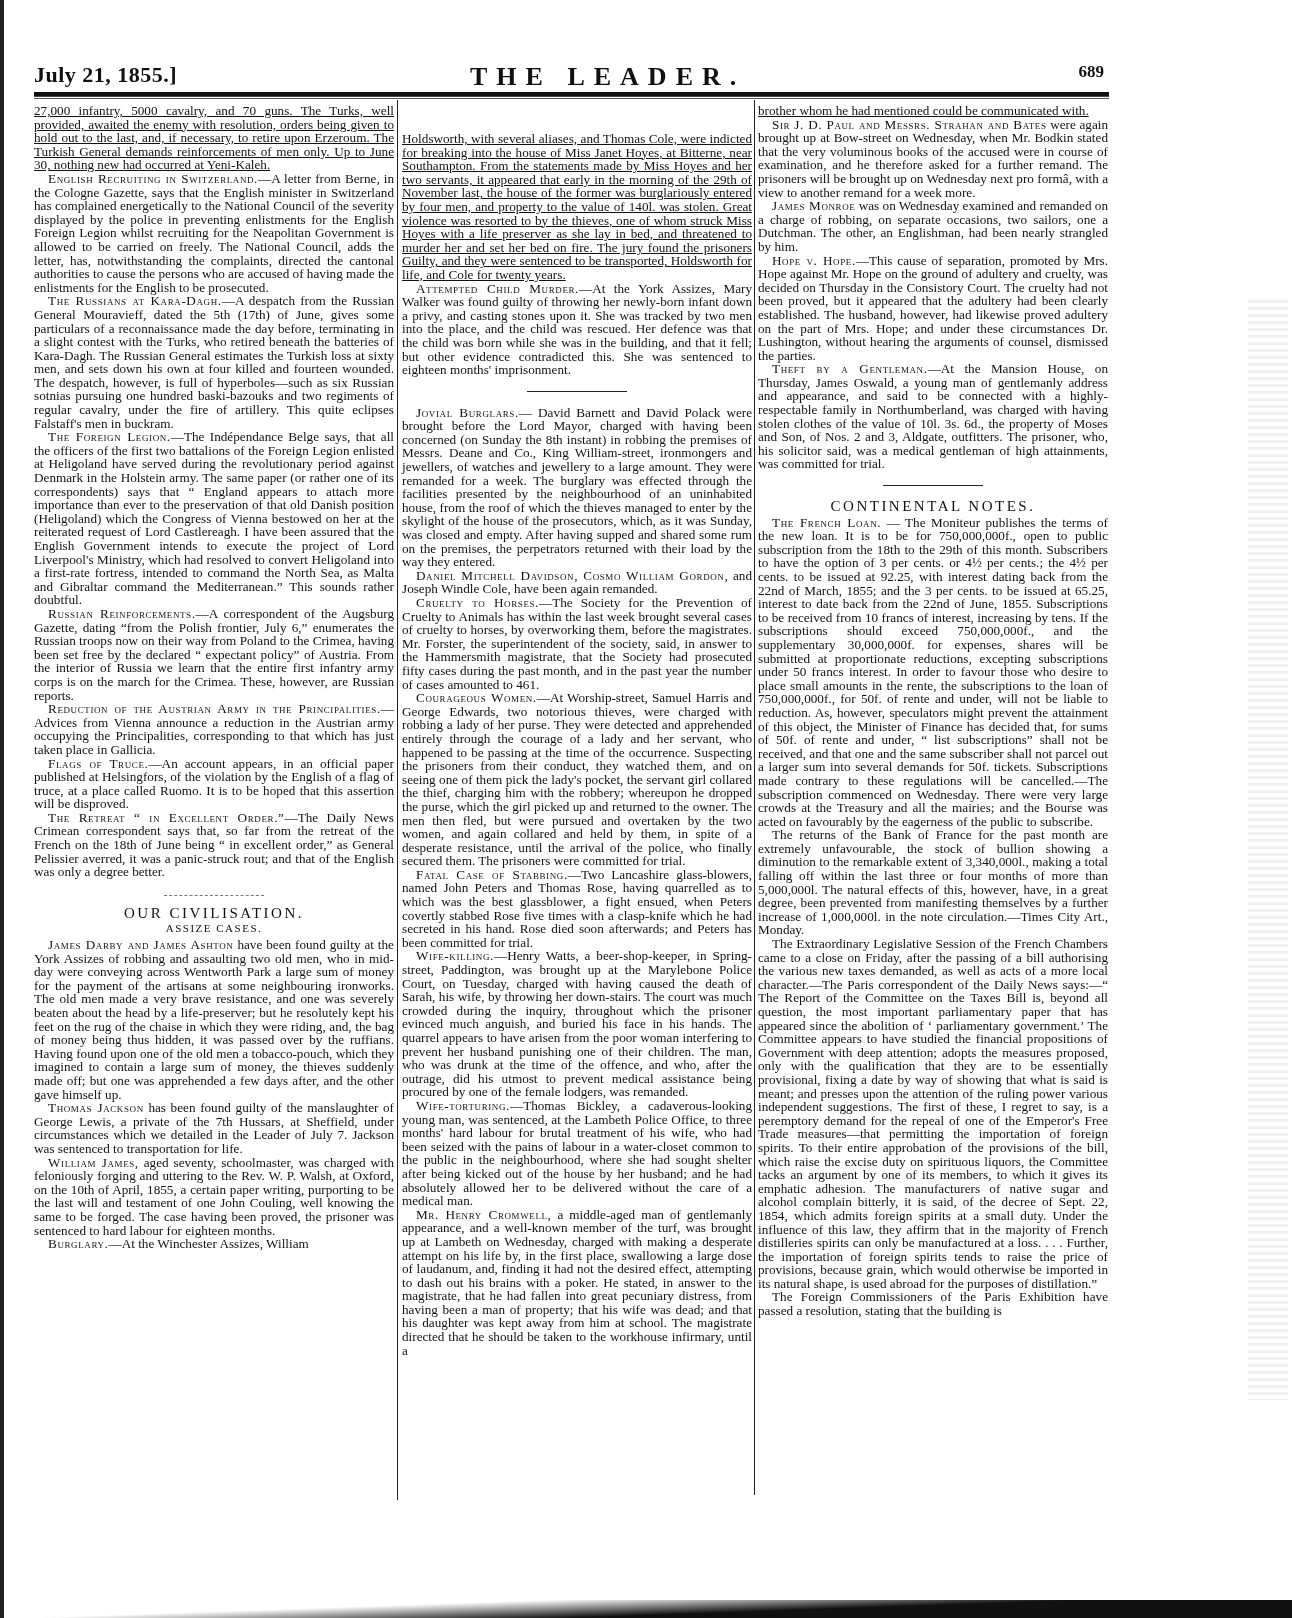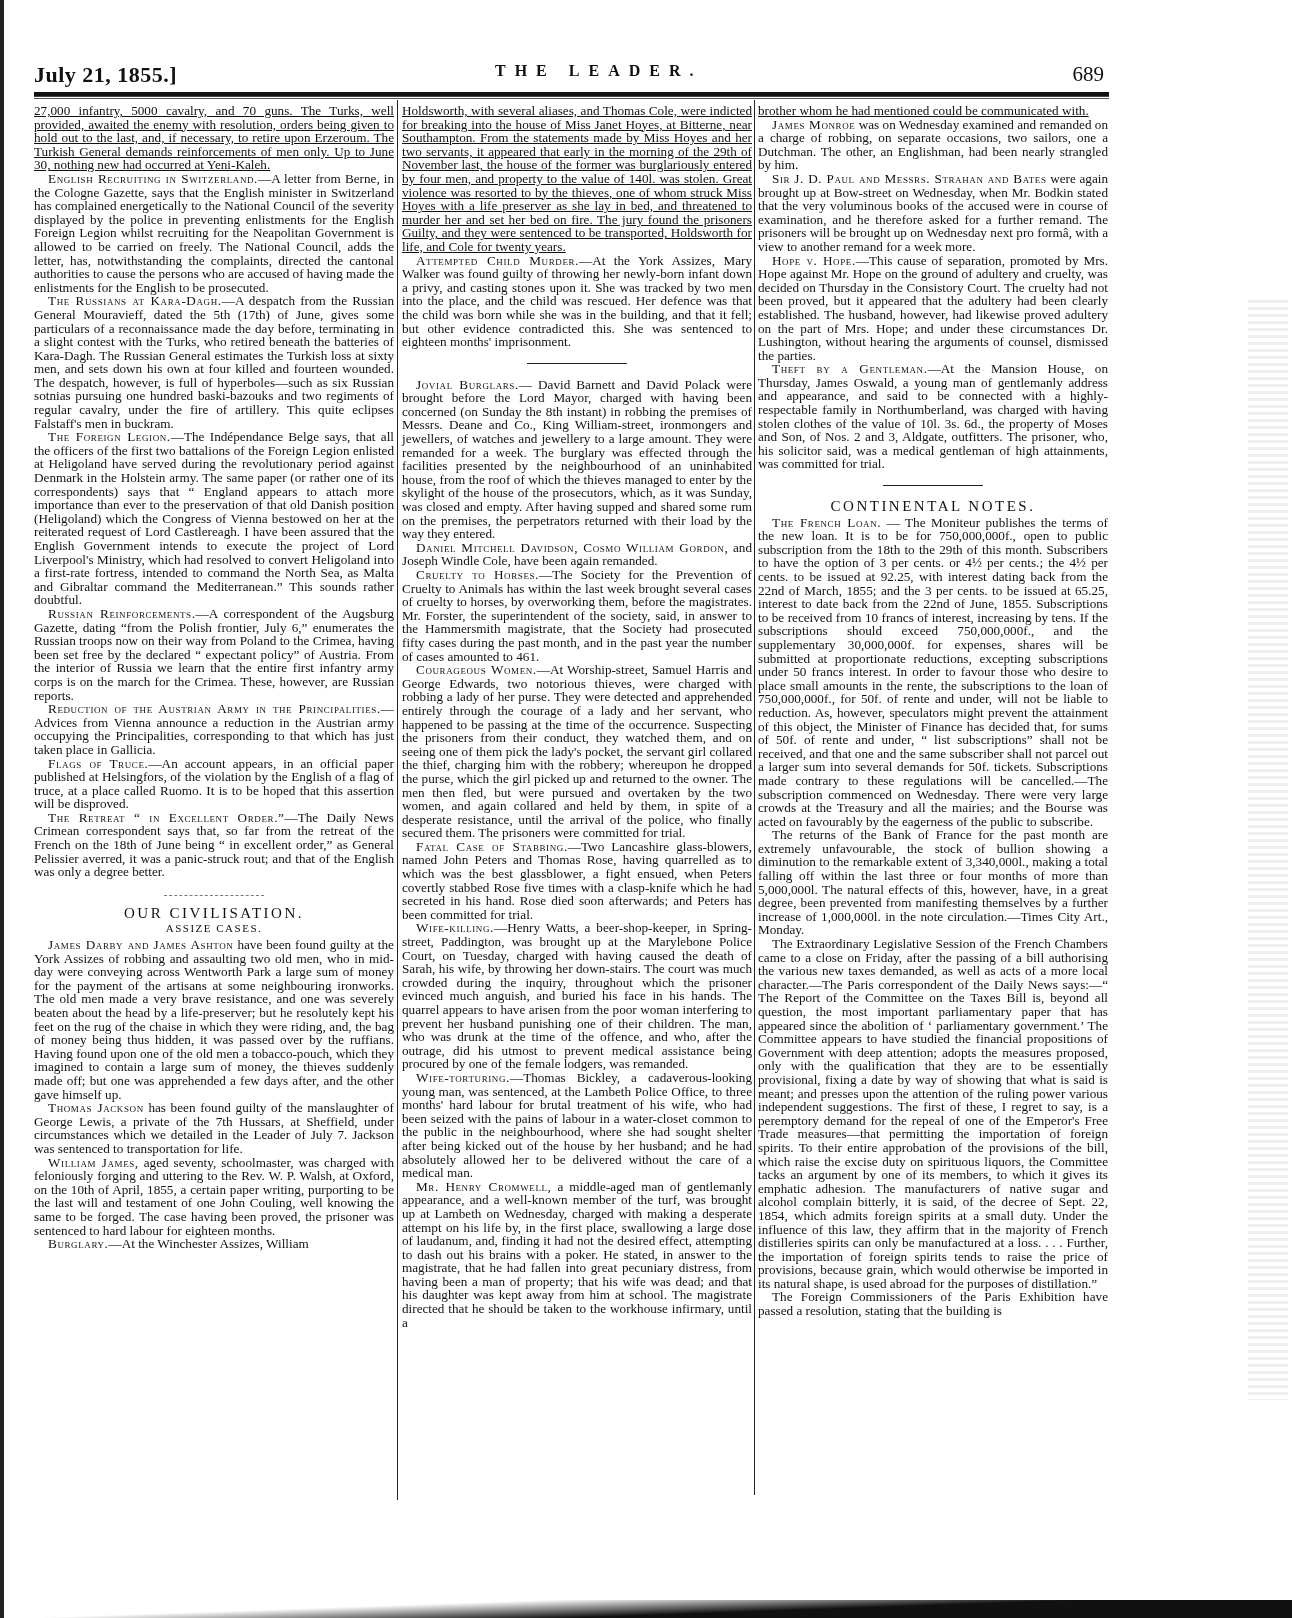--- a/index.html
+++ b/index.html
@@ -3,29 +3,29 @@
 <meta charset="utf-8">
 <style>
   html, body { margin:0; padding:0; background:#ffffff; }
   body { width:1292px; height:1618px; position:relative; overflow:hidden; color:#111; font-family:"Liberation Serif","DejaVu Serif",serif; }
   .page { position:absolute; left:0; top:0; width:1292px; height:1159px; }
   .left-edge { position:absolute; left:0; top:0; width:4px; height:1618px; background:#222; }
   .right-speckle { position:absolute; left:1248px; top:300px; width:40px; height:1100px;
     background: repeating-linear-gradient(180deg, rgba(0,0,0,0.06) 0 3px, rgba(0,0,0,0) 3px 7px); }
   .masthead { position:absolute; top:62px; left:34px; width:1070px; height:30px; }
   .mh-date { position:absolute; left:0; top:0; font-size:22px; font-weight:bold; letter-spacing:0.5px; }
-  .mh-title { position:absolute; left:461px; top:0; font-size:16px; font-weight:bold; letter-spacing:9px; }
-  .mh-page { position:absolute; right:0; top:0; font-size:21px; font-weight:normal;text-align:right; }
+  .mh-title { position:absolute; left:436px; top:0; font-size:26px; font-weight:bold; letter-spacing:9px; }
+  .mh-page { position:absolute; right:0; top:0; font-size:17px; font-weight:bold;text-align:right; }
   .rule-top { position:absolute; top:92px; left:34px; width:1075px; height:4px; background:#111; border-bottom:1px solid #444; }
   .rule-top2 { position:absolute; top:98px; left:34px; width:1075px; height:1px; background:#555; }
   .col { position:absolute; top:104px; font-size:13.2px; line-height:13.6px; text-align:justify; }
   .col p { margin:0; text-indent:14px; }
   .col p.noindent { text-indent:0;text-decoration:underline; }
   .col1 { left:34px; width:360px; }
-  .col2 { left:402px; width:350px; }
+  .col2 { left:402px; width:350px;margin-top:28px; }
   .col3 { left:758px; width:350px; }
   .vrule { position:absolute; top:100px; width:1px; background:#222; }
   .vr1 { left:397px; height:1400px; }
   .vr2 { left:754px; height:1395px; }
   .hd { font-variant:small-caps; letter-spacing:0.6px; }
   .sec-title { text-align:center; font-size:15px; letter-spacing:2.5px; margin:8px 0 2px 0; }
   .sec-sub { text-align:center; font-size:11px; letter-spacing:1.5px; margin:0 0 2px 0; }
   .sep { width:100px; height:1px; background:#222; margin:14px auto 14px auto; }
   .sep-dash { width:100px; height:1px; margin:16px auto 10px auto; border-top:1px dashed #777; }
   .bottom-smear { position:absolute; left:0; top:1600px; width:1292px; height:18px;
@@ -79,22 +79,22 @@
     <p><span class="hd">Cruelty to Horses.</span><span>—The Society for the Prevention of Cruelty to Animals has within the last week brought several cases of cruelty to horses, by overworking them, before the magistrates. Mr. Forster, the superintendent of the society, said, in answer to the Hammersmith magistrate, that the Society had prosecuted fifty cases during the past month, and in the past year the number of cases amounted to 461.</span></p>
     <p><span class="hd">Courageous Women.</span><span>—At Worship-street, Samuel Harris and George Edwards, two notorious thieves, were charged with robbing a lady of her purse. They were detected and apprehended entirely through the courage of a lady and her servant, who happened to be passing at the time of the occurrence. Suspecting the prisoners from their conduct, they watched them, and on seeing one of them pick the lady's pocket, the servant girl collared the thief, charging him with the robbery; whereupon he dropped the purse, which the girl picked up and returned to the owner. The men then fled, but were pursued and overtaken by the two women, and again collared and held by them, in spite of a desperate resistance, until the arrival of the police, who finally secured them. The prisoners were committed for trial.</span></p>
     <p><span class="hd">Fatal Case of Stabbing.</span><span>—Two Lancashire glass-blowers, named John Peters and Thomas Rose, having quarrelled as to which was the best glassblower, a fight ensued, when Peters covertly stabbed Rose five times with a clasp-knife which he had secreted in his hand. Rose died soon afterwards; and Peters has been committed for trial.</span></p>
     <p><span class="hd">Wife-killing.</span><span>—Henry Watts, a beer-shop-keeper, in Spring-street, Paddington, was brought up at the Marylebone Police Court, on Tuesday, charged with having caused the death of Sarah, his wife, by throwing her down-stairs. The court was much crowded during the inquiry, throughout which the prisoner evinced much anguish, and buried his face in his hands. The quarrel appears to have arisen from the poor woman interfering to prevent her husband punishing one of their children. The man, who was drunk at the time of the offence, and who, after the outrage, did his utmost to prevent medical assistance being procured by one of the female lodgers, was remanded.</span></p>
     <p><span class="hd">Wife-torturing.</span><span>—Thomas Bickley, a cadaverous-looking young man, was sentenced, at the Lambeth Police Office, to three months' hard labour for brutal treatment of his wife, who had been seized with the pains of labour in a water-closet common to the public in the neighbourhood, where she had sought shelter after being kicked out of the house by her husband; and he had absolutely allowed her to be delivered without the care of a medical man.</span></p>
     <p><span class="hd">Mr. Henry Cromwell,</span><span> a middle-aged man of gentlemanly appearance, and a well-known member of the turf, was brought up at Lambeth on Wednesday, charged with making a desperate attempt on his life by, in the first place, swallowing a large dose of laudanum, and, finding it had not the desired effect, attempting to dash out his brains with a poker. He stated, in answer to the magistrate, that he had fallen into great pecuniary distress, from having been a man of property; that his wife was dead; and that his daughter was kept away from him at school. The magistrate directed that he should be taken to the workhouse infirmary, until a</span></p>
   </div>
 
   <div class="col col3">
     <p class="noindent"><span>brother whom he had mentioned could be communicated with.</span></p>
+    <p><span class="hd">Sir J. D. Paul and Messrs. Strahan and Bates</span><span> were again brought up at Bow-street on Wednesday, when Mr. Bodkin stated that the very voluminous books of the accused were in course of examination, and he therefore asked for a further remand. The prisoners will be brought up on Wednesday next pro formâ, with a view to another remand for a week more.</span></p>
     <p><span class="hd">James Monroe</span><span> was on Wednesday examined and remanded on a charge of robbing, on separate occasions, two sailors, one a Dutchman. The other, an Englishman, had been nearly strangled by him.</span></p>
-    <p><span class="hd">Sir J. D. Paul and Messrs. Strahan and Bates</span><span> were again brought up at Bow-street on Wednesday, when Mr. Bodkin stated that the very voluminous books of the accused were in course of examination, and he therefore asked for a further remand. The prisoners will be brought up on Wednesday next pro formâ, with a view to another remand for a week more.</span></p>
     <p><span class="hd">Hope v. Hope.</span><span>—This cause of separation, promoted by Mrs. Hope against Mr. Hope on the ground of adultery and cruelty, was decided on Thursday in the Consistory Court. The cruelty had not been proved, but it appeared that the adultery had been clearly established. The husband, however, had likewise proved adultery on the part of Mrs. Hope; and under these circumstances Dr. Lushington, without hearing the arguments of counsel, dismissed the parties.</span></p>
     <p><span class="hd">Theft by a Gentleman.</span><span>—At the Mansion House, on Thursday, James Oswald, a young man of gentlemanly address and appearance, and said to be connected with a highly-respectable family in Northumberland, was charged with having stolen clothes of the value of 10l. 3s. 6d., the property of Moses and Son, of Nos. 2 and 3, Aldgate, outfitters. The prisoner, who, his solicitor said, was a medical gentleman of high attainments, was committed for trial.</span></p>
 
     <div class="sep"></div>
     <div class="sec-title">CONTINENTAL NOTES.</div>
     <p><span class="hd">The French Loan.</span><span> — The Moniteur publishes the terms of the new loan. It is to be for 750,000,000f., open to public subscription from the 18th to the 29th of this month. Subscribers to have the option of 3 per cents. or 4½ per cents.; the 4½ per cents. to be issued at 92.25, with interest dating back from the 22nd of March, 1855; and the 3 per cents. to be issued at 65.25, interest to date back from the 22nd of June, 1855. Subscriptions to be received from 10 francs of interest, increasing by tens. If the subscriptions should exceed 750,000,000f., and the supplementary 30,000,000f. for expenses, shares will be submitted at proportionate reductions, excepting subscriptions under 50 francs interest. In order to favour those who desire to place small amounts in the rente, the subscriptions to the loan of 750,000,000f., for 50f. of rente and under, will not be liable to reduction. As, however, speculators might prevent the attainment of this object, the Minister of Finance has decided that, for sums of 50f. of rente and under, “ list subscriptions” shall not be received, and that one and the same subscriber shall not parcel out a larger sum into several demands for 50f. tickets. Subscriptions made contrary to these regulations will be cancelled.—The subscription commenced on Wednesday. There were very large crowds at the Treasury and all the mairies; and the Bourse was acted on favourably by the eagerness of the public to subscribe.</span></p>
     <p><span>The returns of the Bank of France for the past month are extremely unfavourable, the stock of bullion showing a diminution to the remarkable extent of 3,340,000l., making a total falling off within the last three or four months of more than 5,000,000l. The natural effects of this, however, have, in a great degree, been prevented from manifesting themselves by a further increase of 1,000,000l. in the note circulation.—Times City Art., Monday.</span></p>
     <p><span>The Extraordinary Legislative Session of the French Chambers came to a close on Friday, after the passing of a bill authorising the various new taxes demanded, as well as acts of a more local character.—The Paris correspondent of the Daily News says:—“ The Report of the Committee on the Taxes Bill is, beyond all question, the most important parliamentary paper that has appeared since the abolition of ‘ parliamentary government.’ The Committee appears to have studied the financial propositions of Government with deep attention; adopts the measures proposed, only with the qualification that they are to be essentially provisional, fixing a date by way of showing that what is said is meant; and presses upon the attention of the ruling power various independent suggestions. The first of these, I regret to say, is a peremptory demand for the repeal of one of the Emperor's Free Trade measures—that permitting the importation of foreign spirits. To their entire approbation of the provisions of the bill, which raise the excise duty on spirituous liquors, the Committee tacks an argument by one of its members, to which it gives its emphatic adhesion. The manufacturers of native sugar and alcohol complain bitterly, it is said, of the decree of Sept. 22, 1854, which admits foreign spirits at a small duty. Under the influence of this law, they affirm that in the majority of French distilleries spirits can only be manufactured at a loss. . . . Further, the importation of foreign spirits tends to raise the price of provisions, because grain, which would otherwise be imported in its natural shape, is used abroad for the purposes of distillation.”</span></p>
     <p><span>The Foreign Commissioners of the Paris Exhibition have passed a resolution, stating that the building is</span></p>
   </div>

